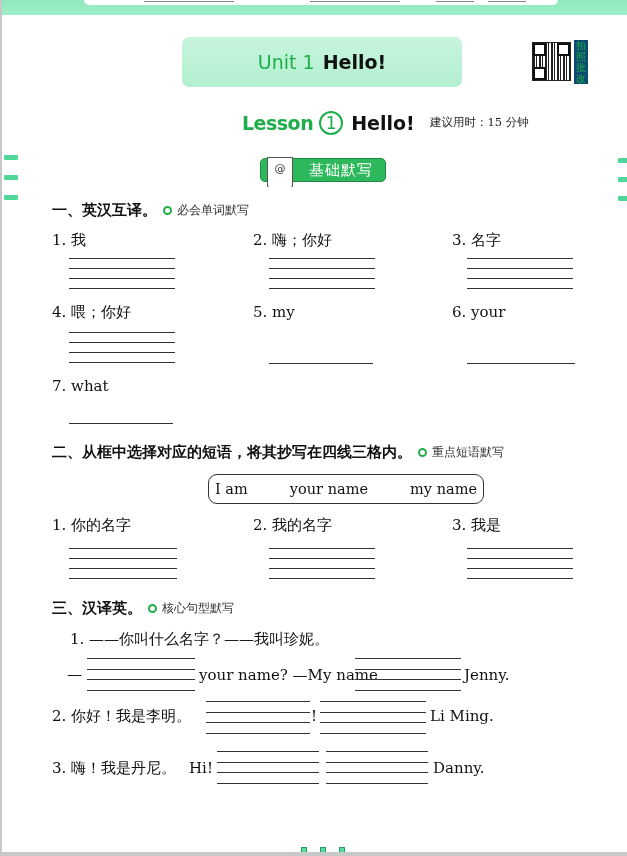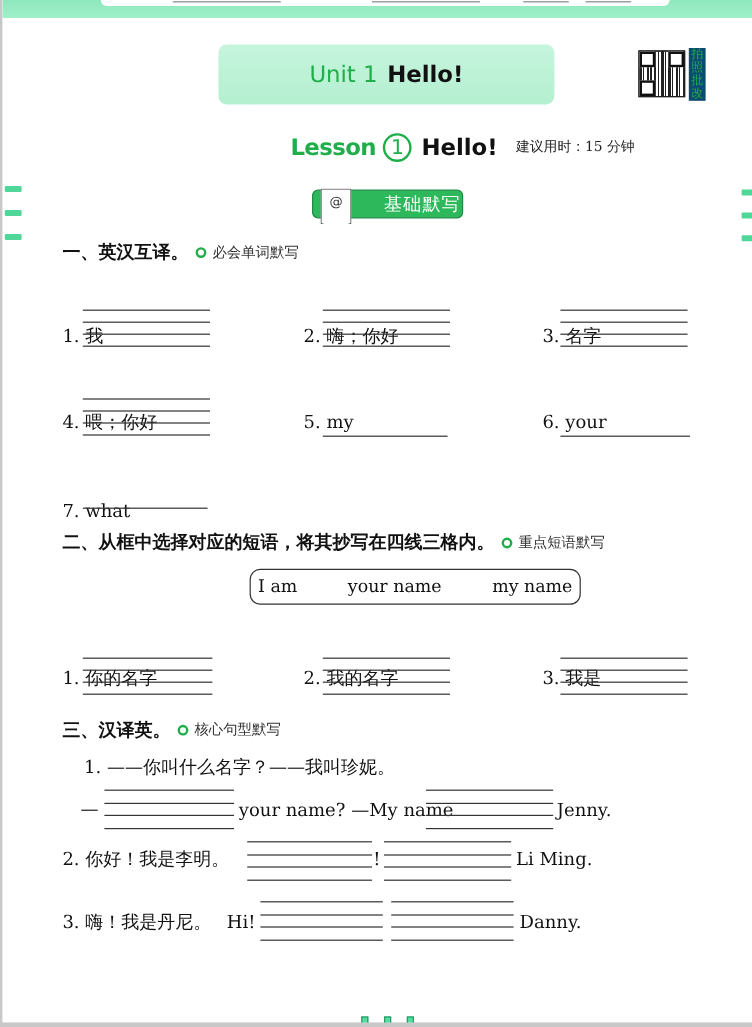--- a/index.html
+++ b/index.html
@@ -83,42 +83,42 @@
   }
   .basic-tag-flag {
     width: 26px; height: 30px; margin-left: 6px; margin-top: 4px;
     background: #fff; border: 1px solid #555;
     clip-path: polygon(0 0, 100% 0, 100% 100%, 50% 85%, 0 100%);
     display: flex; align-items: flex-start; justify-content: center;
     font-size: 11px; color: #333; padding-top: 4px; box-sizing: border-box;
     font-family: "DejaVu Sans", sans-serif;
   }
   .basic-tag-label {
-    color: #fff; font-size: 15px; margin-left: 27px; letter-spacing: 1px;
+    color: #fff; font-size: 15px; margin-left: 16px; letter-spacing: 1px;
     font-family: "DejaVu Sans", sans-serif;
   }
   
   .side-tab { position: absolute; width: 14px; height: 5px; background: #4fd79a; border-radius: 1px; }
   
   .sec-head {
     position: absolute; left: 50px; font-size: 15px; color: #111;
     font-family: "DejaVu Sans", "Liberation Sans", sans-serif; font-weight: bold;
     display: flex; align-items: center; white-space: nowrap;
   }
   .sec-sub {
     font-family: "DejaVu Serif", serif; font-weight: normal;
     font-size: 12px; color: #333; margin-left: 6px; display: flex; align-items: center;
   }
   .star-icon {
     display: inline-block; width: 9px; height: 9px; border-radius: 50%;
     border: 2px solid #1fae4a; margin-right: 5px; box-sizing: border-box; position: relative;
   }
   .star-icon::after { content: ""; position: absolute; left: 1px; top: 1px; width: 3px; height: 3px; background: #fff; }
   
-  .q { position: absolute; font-size: 15px; color: #111; white-space: nowrap; margin-top: 40px; }
+  .q { position: absolute; font-size: 15px; color: #111; white-space: nowrap; }
   .lines4 { position: absolute; width: 107px; height: 28px; }
   .lines4 span { position: absolute; left: 0; width: 100%; height: 1px; background: #333; }
   .lines4 span:nth-child(1) { top: 0; }
   .lines4 span:nth-child(2) { top: 10px; }
   .lines4 span:nth-child(3) { top: 20px; }
   .lines4 span:nth-child(4) { top: 30px; }
   .single-line { position: absolute; height: 1px; background: #333; }
   
   .phrase-box {
     position: absolute; left: 206px; top: 474px; width: 276px; height: 30px;

